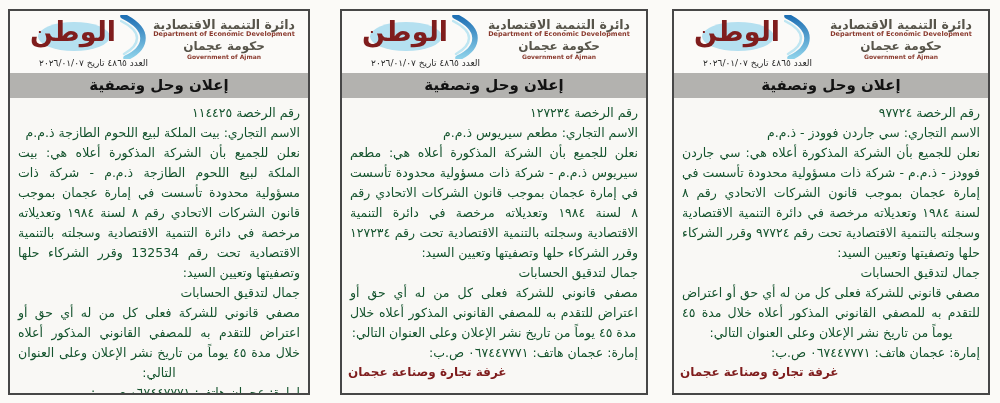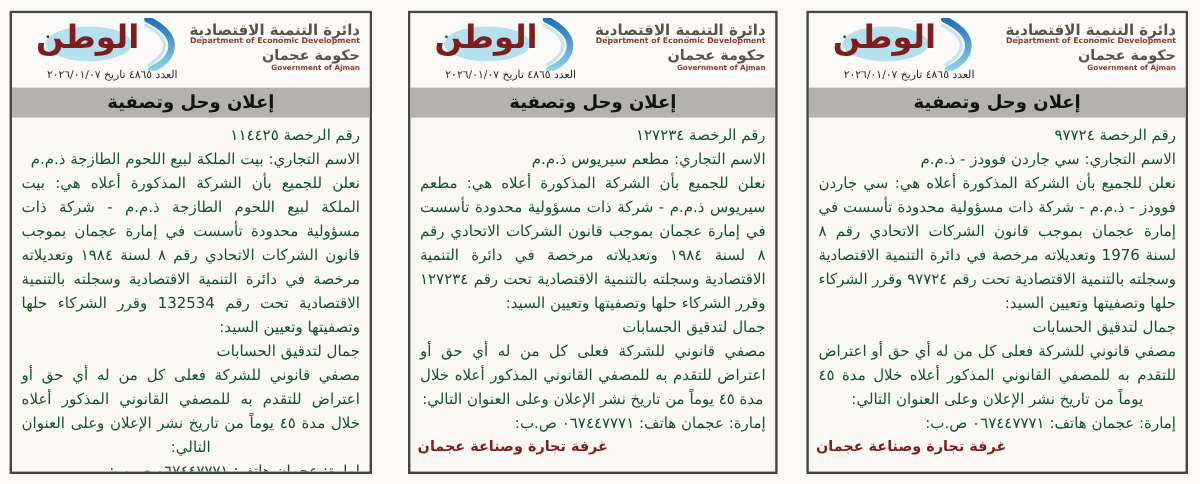--- a/index.html
+++ b/index.html
@@ -22,21 +22,21 @@
   .card.middle { right: 352px; width: 308px; }
   .card.left   { right: 690px; width: 302px; }
 
   
   .masthead {
     height: 62px; flex: 0 0 62px;
     display: flex; justify-content: space-between; align-items: flex-start;
     padding: 5px 8px 0 6px;
     background: #fbfaf8;
   }
-  .ded-block { width: 158px; text-align: right; padding-top: 2px; }
+  .ded-block { width: 158px; text-align: center; padding-top: 2px; }
   .ded-ar {
     font-size: 12.5px; font-weight: bold; color: #57544a;
     letter-spacing: -0.5px; line-height: 1.05;
   }
   .ded-en {
     font-size: 6.5px; font-weight: bold; color: #8a3a2e;
     line-height: 1.2; direction: ltr;
   }
   .gov-ar {
     font-size: 12px; font-weight: bold; color: #57544a;
@@ -119,21 +119,21 @@
           </svg>
           <span class="watan-text">الوطن</span>
         </div>
         <div class="issue-line">العدد ٤٨٦٥ تاريخ ٢٠٢٦/٠١/٠٧</div>
       </div>
     </div>
     <div class="title-bar">إعلان وحل وتصفية</div>
     <div class="ad-body">
       <div class="line-right">رقم الرخصة ٩٧٧٢٤</div>
       <div class="line-right">الاسم التجاري: سي جاردن فوودز - ذ.م.م</div>
-      <div class="para-justify">نعلن للجميع بأن الشركة المذكورة أعلاه هي: سي جاردن فوودز - ذ.م.م - شركة ذات مسؤولية محدودة تأسست في إمارة عجمان بموجب قانون الشركات الاتحادي رقم ٨ لسنة 1976 وتعديلاته مرخصة في دائرة التنمية الاقتصادية وسجلته بالتنمية الاقتصادية تحت رقم ٩٧٧٢٤ وقرر الشركاء حلها وتصفيتها وتعيين السيد:</div>
+      <div class="para-justify">نعلن للجميع بأن الشركة المذكورة أعلاه هي: سي جاردن فوودز - ذ.م.م - شركة ذات مسؤولية محدودة تأسست في إمارة عجمان بموجب قانون الشركات الاتحادي رقم ٨ لسنة ١٩٨٤ وتعديلاته مرخصة في دائرة التنمية الاقتصادية وسجلته بالتنمية الاقتصادية تحت رقم ٩٧٧٢٤ وقرر الشركاء حلها وتصفيتها وتعيين السيد:</div>
       <div class="line-center">جمال لتدقيق الحسابات</div>
       <div class="para-justify-c">مصفي قانوني للشركة فعلى كل من له أي حق أو اعتراض للتقدم به للمصفي القانوني المذكور أعلاه خلال مدة ٤٥ يوماً من تاريخ نشر الإعلان وعلى العنوان التالي:</div>
       <div class="line-center">إمارة: عجمان هاتف: ٠٦٧٤٤٧٧٧١ ص.ب:</div>
     </div>
     <div class="ad-footer">غرفة تجارة وصناعة عجمان</div>
   </div>
 
   <div class="card middle">
     <div class="masthead">
       <div class="ded-block">

